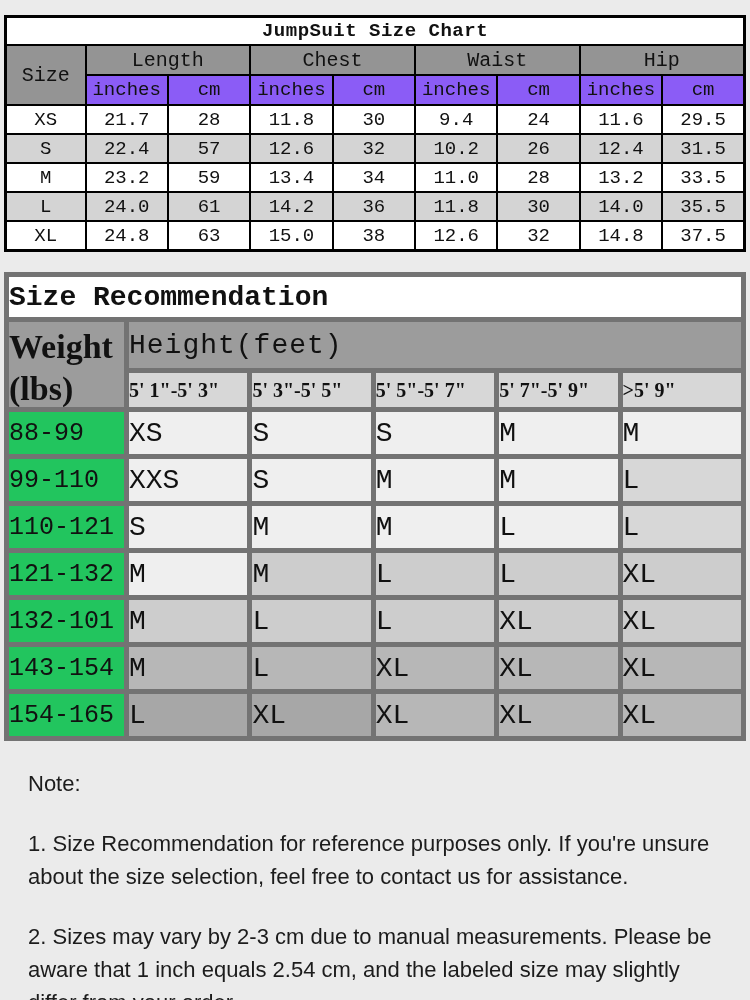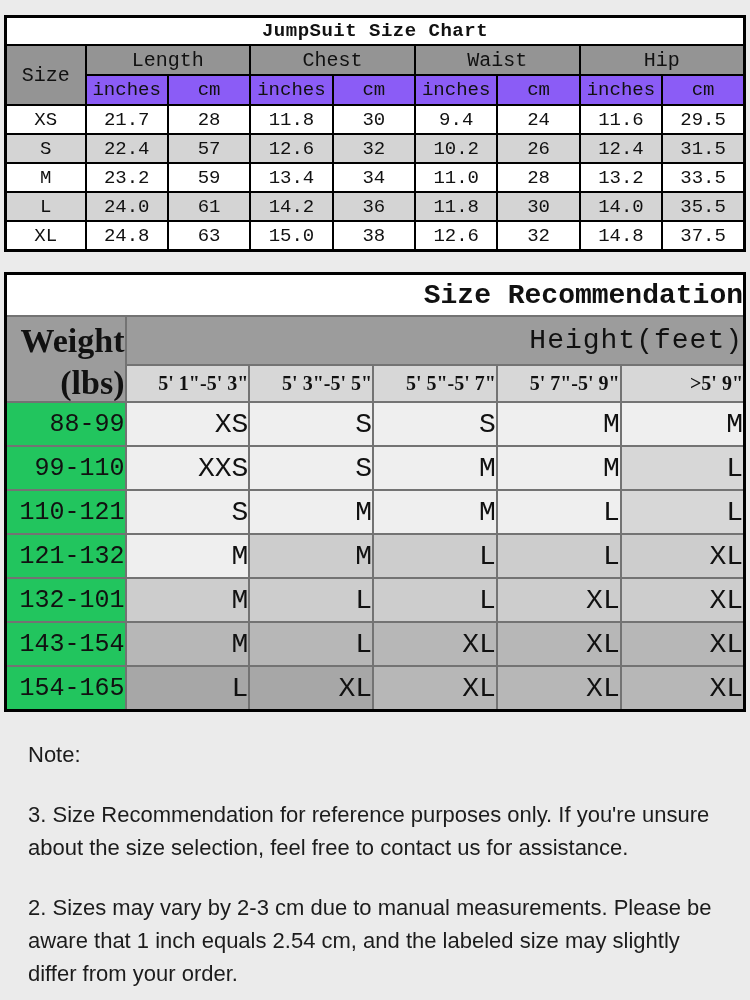--- a/index.html
+++ b/index.html
@@ -42,22 +42,22 @@
     letter-spacing:.5px;
   }
   #t1 .hdark{background:#949494;font-size:20px;height:28px;}
   #t1 .hlight{background:#8b5cf6;font-size:19px;height:28px;}
   #t1 tr.data td{height:27px;background:#ffffff;}
   #t1 tr[data-shaded="true"] td{background:#d4d4d4;}
 
   
   #t2{border:3px solid #000;margin-top:20px;}
   #t2 td{
-    border:2px solid #737373;
-    text-align:right;
+    border:5px solid #737373;
+    text-align:left;
     vertical-align:middle;
     padding:0;
     font-family:"Liberation Mono",monospace;
     font-size:28px;
     white-space:nowrap;
     overflow:hidden;
   }
   #t2 .c-weight{width:120px;}
   .t2-title{
     height:40px;
@@ -277,17 +277,17 @@
         <td data-shade="s4">XL</td>
         <td data-shade="s3">XL</td>
         <td data-shade="s3">XL</td>
         <td data-shade="s3">XL</td>
       </tr>
     </tbody>
   </table>
 
   <div class="note">
     <p>Note:</p>
-    <p>3. Size Recommendation for reference purposes only. If you're unsure about the size selection, feel free to contact us for assistance.</p>
+    <p>1. Size Recommendation for reference purposes only. If you're unsure about the size selection, feel free to contact us for assistance.</p>
     <p>2. Sizes may vary by 2-3 cm due to manual measurements. Please be aware that 1 inch equals 2.54 cm, and the labeled size may slightly differ from your order.</p>
   </div>
 
 </div>
 
 </body></html>

